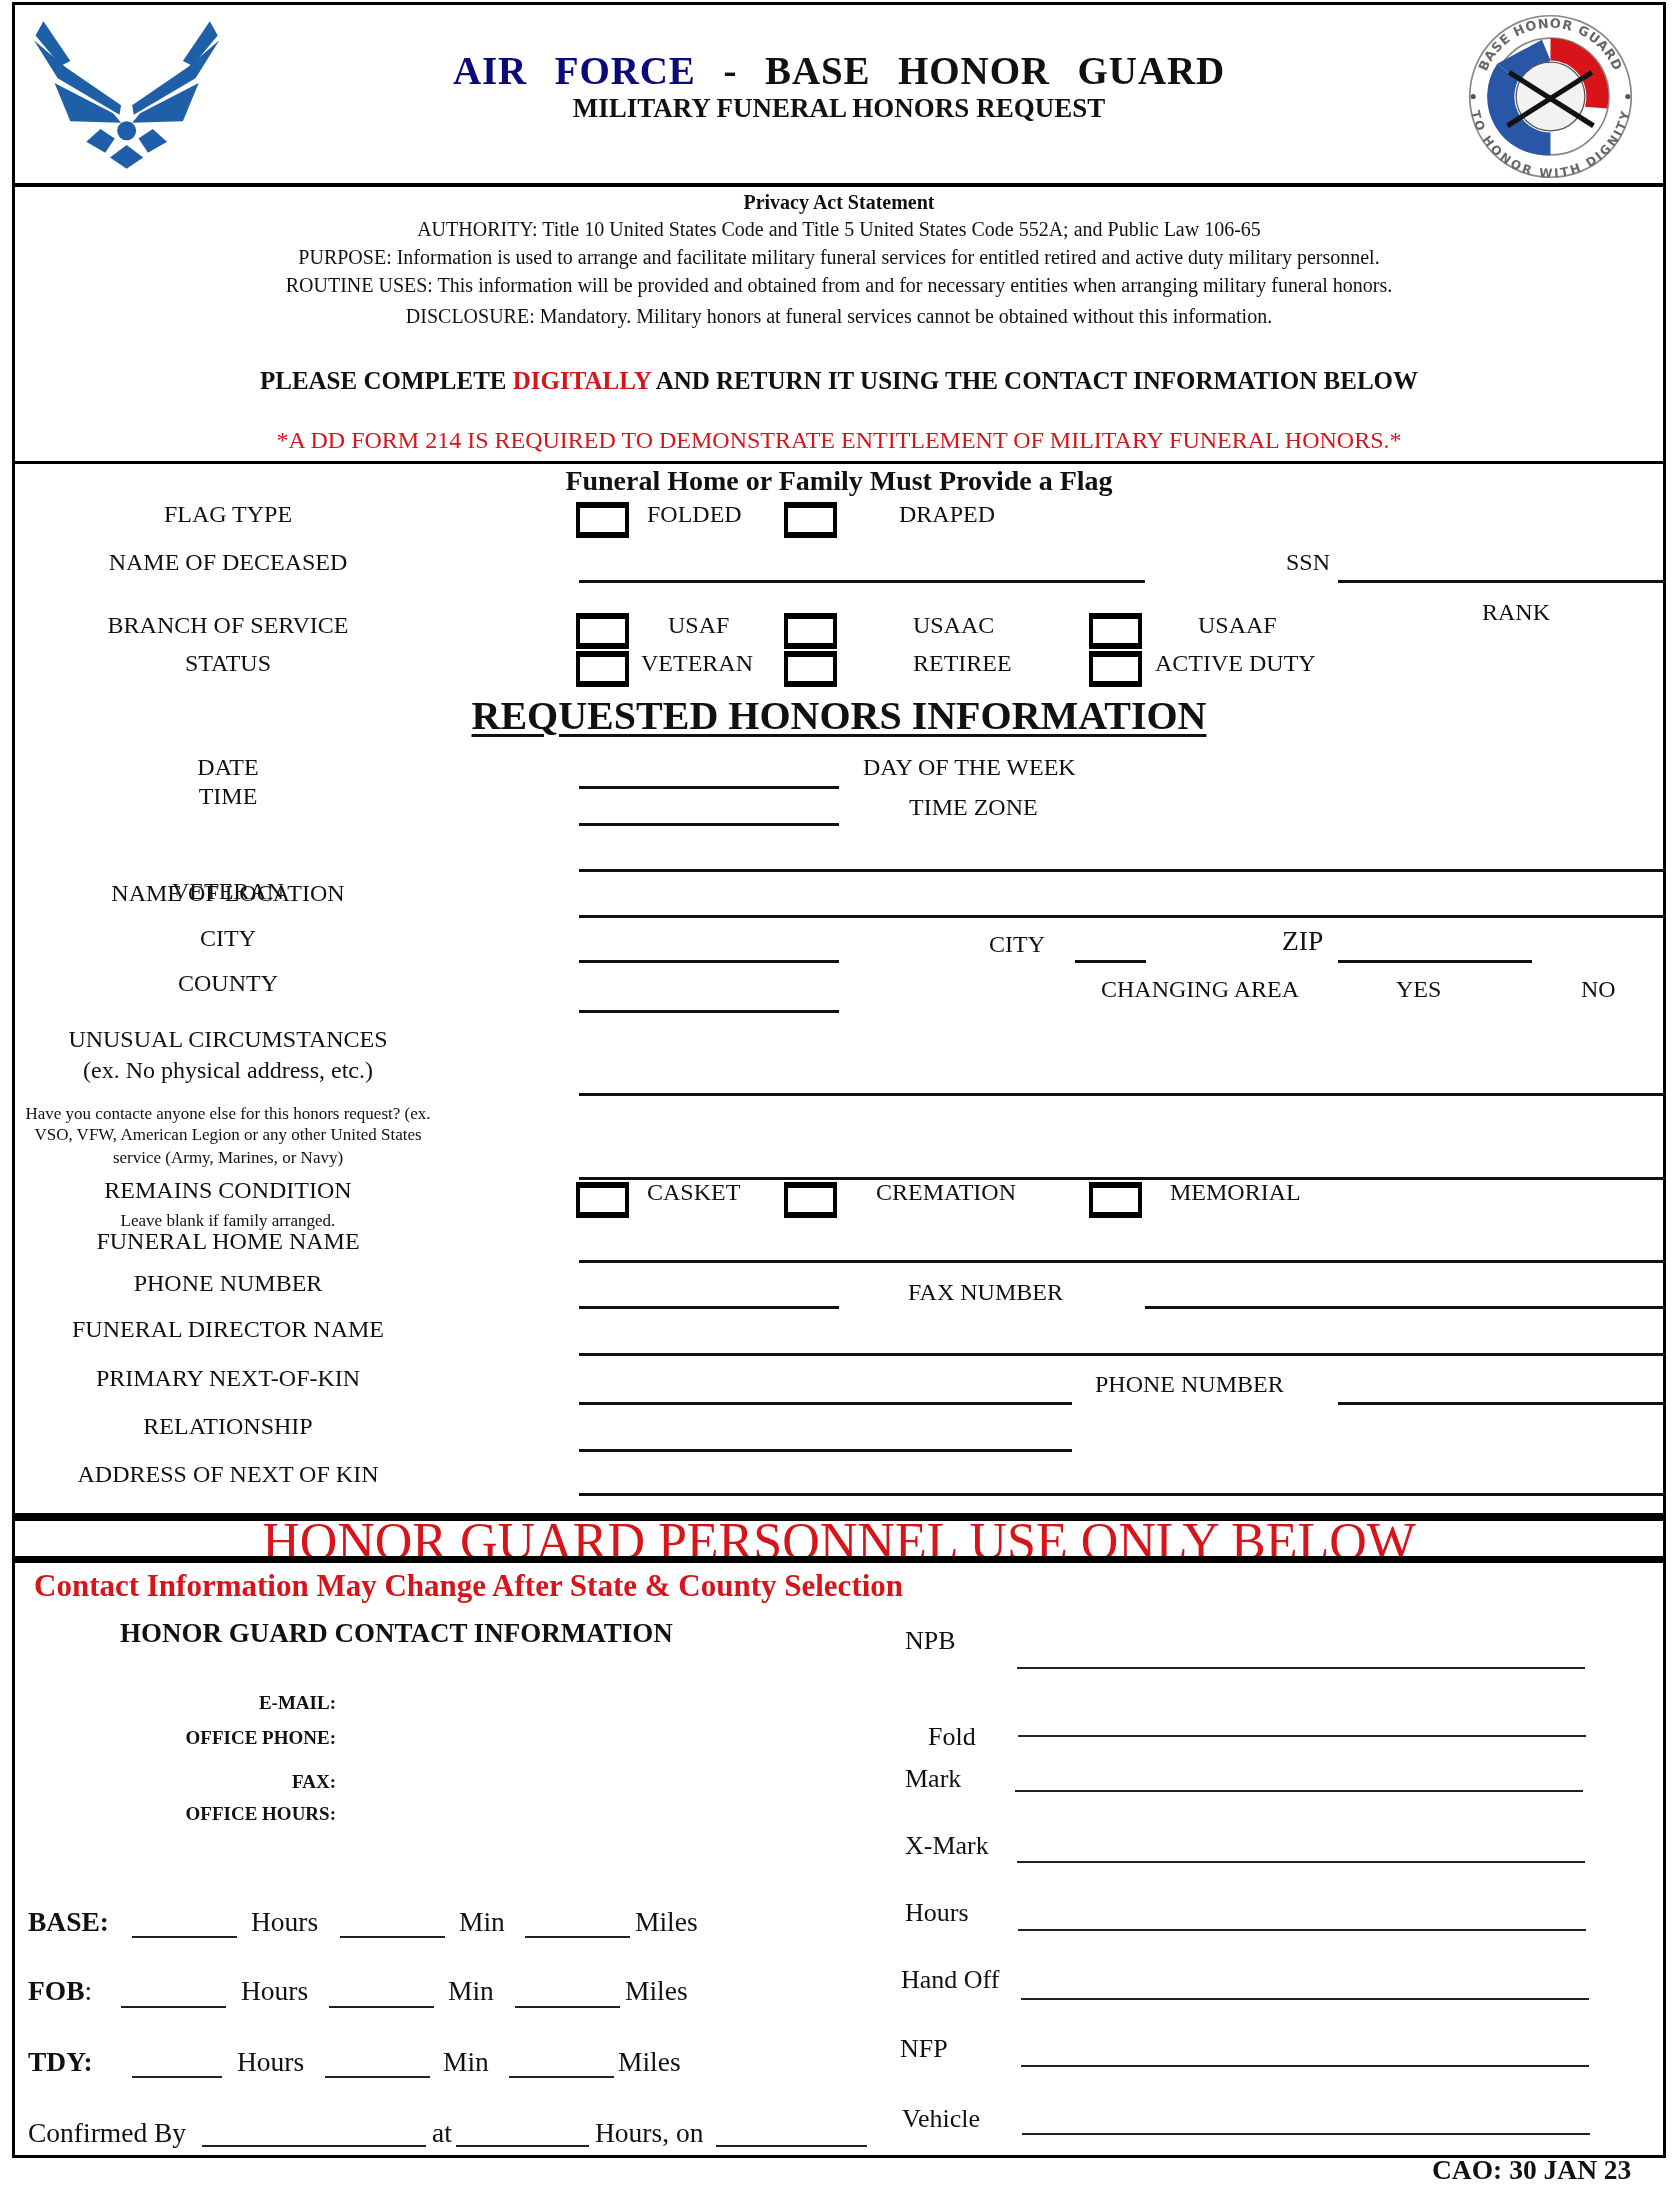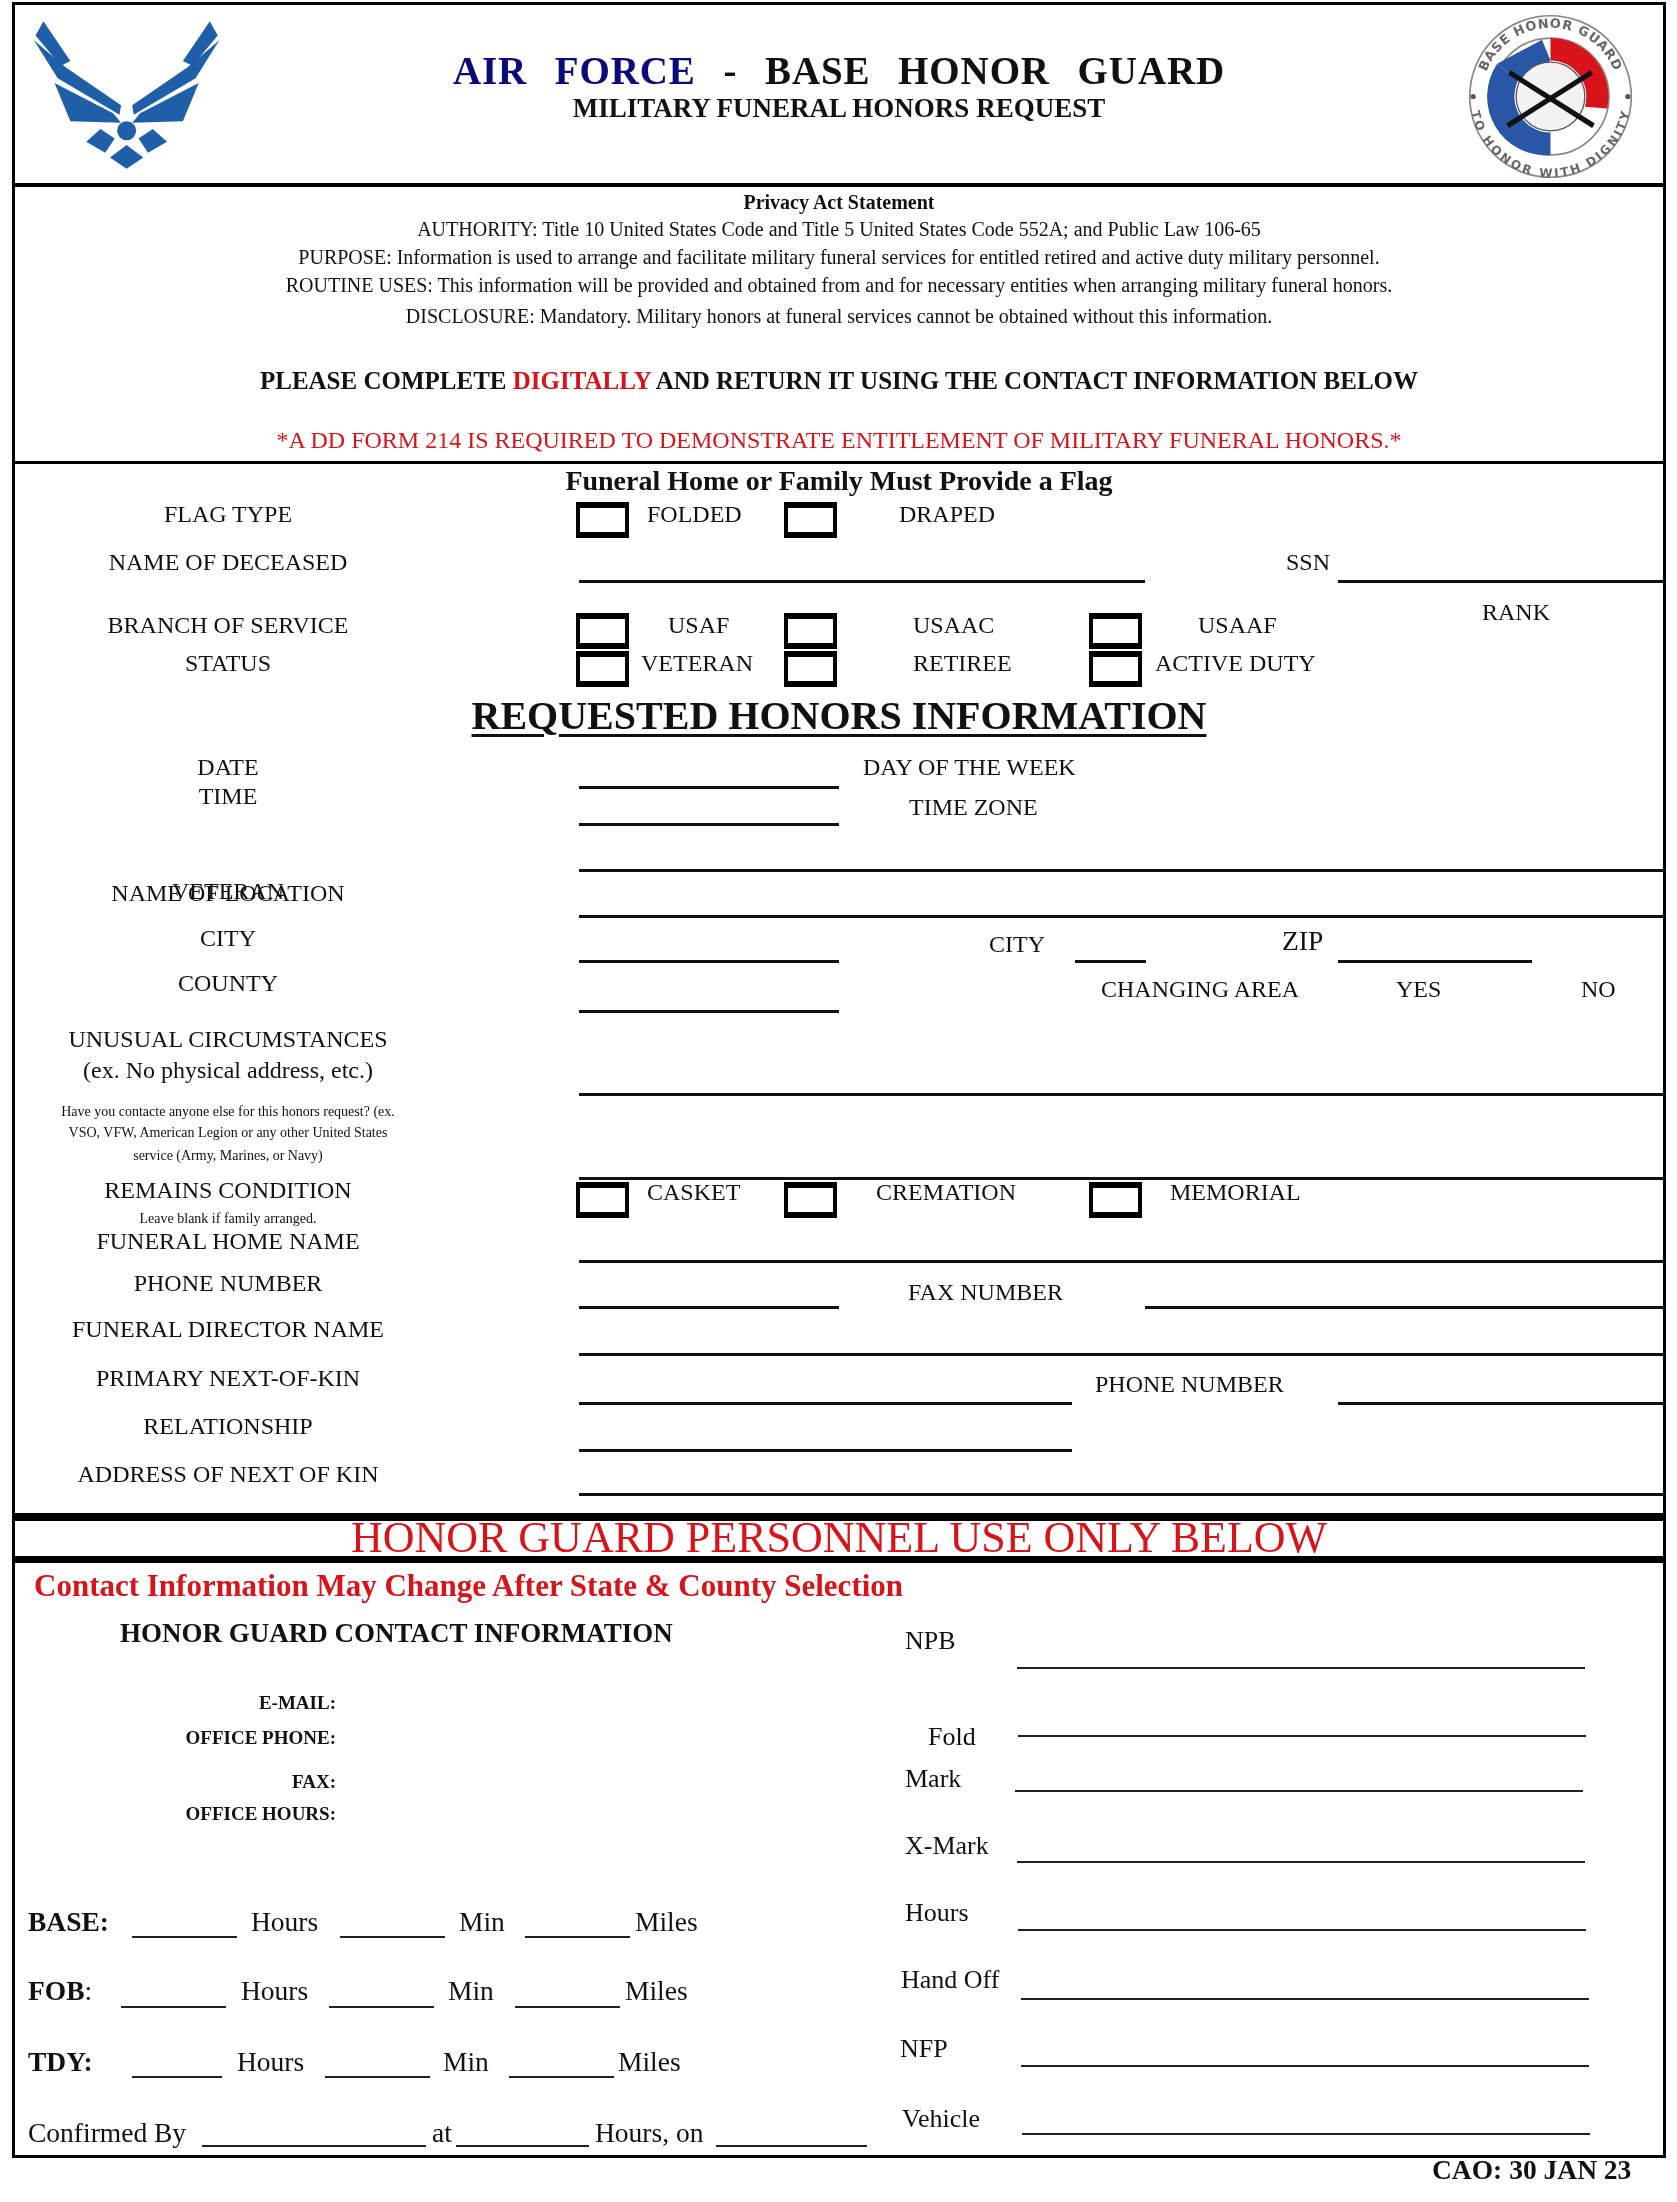--- a/index.html
+++ b/index.html
@@ -19,29 +19,29 @@
     
     .center-line { left: 0; width: 1678px; text-align: center; font-size: 20px; }
     .privacy-title { font-weight: bold; font-size: 20px; }
     .please { font-weight: bold; font-size: 25px; }
     .red { color: #d8141b; }
     .dd214 { font-size: 24px; color: #d8141b; }
 
     
     .lbl { font-size: 24px; text-align: center; }
     .lbl-left { width: 456px; left: 0; text-align: center; }
-    .small { font-size: 14px; }
+    .small { font-size: 17px; }
     .line { position: absolute; height: 2.6px; background: #111; }
     .line-thin { position: absolute; height: 1.7px; background: #222; }
     .cb { position: absolute; width: 53px; height: 36px; border: 4.3px solid #000; border-top-width: 6px; border-bottom-width: 6px; background: #fff; cursor: pointer; }
 
     .section-head { left: 0; width: 1678px; text-align: center; font-weight: bold; font-size: 40px; text-decoration: underline; text-decoration-thickness: 3.4px; text-underline-offset: 5.2px; }
     .flag-head { left: 0; width: 1678px; text-align: center; font-weight: bold; font-size: 28px; }
 
-    .hg-banner { left: 0; width: 1678px; text-align: center; font-size: 44px; color: #d8141b; }
+    .hg-banner { left: 0; width: 1678px; text-align: center; font-size: 52px; color: #d8141b; }
     .contact-red { font-weight: bold; font-size: 31px; color: #d8141b; }
     .bold { font-weight: bold; }
     .hg-lbl { font-size: 26px; }
     .hg-right { font-weight: bold; font-size: 19px; text-align: right; }
 
     .travel { font-size: 27.5px; }
     .travel b { font-weight: bold; }
 
     .cao { font-weight: bold; font-size: 27.5px; }
   </style>

